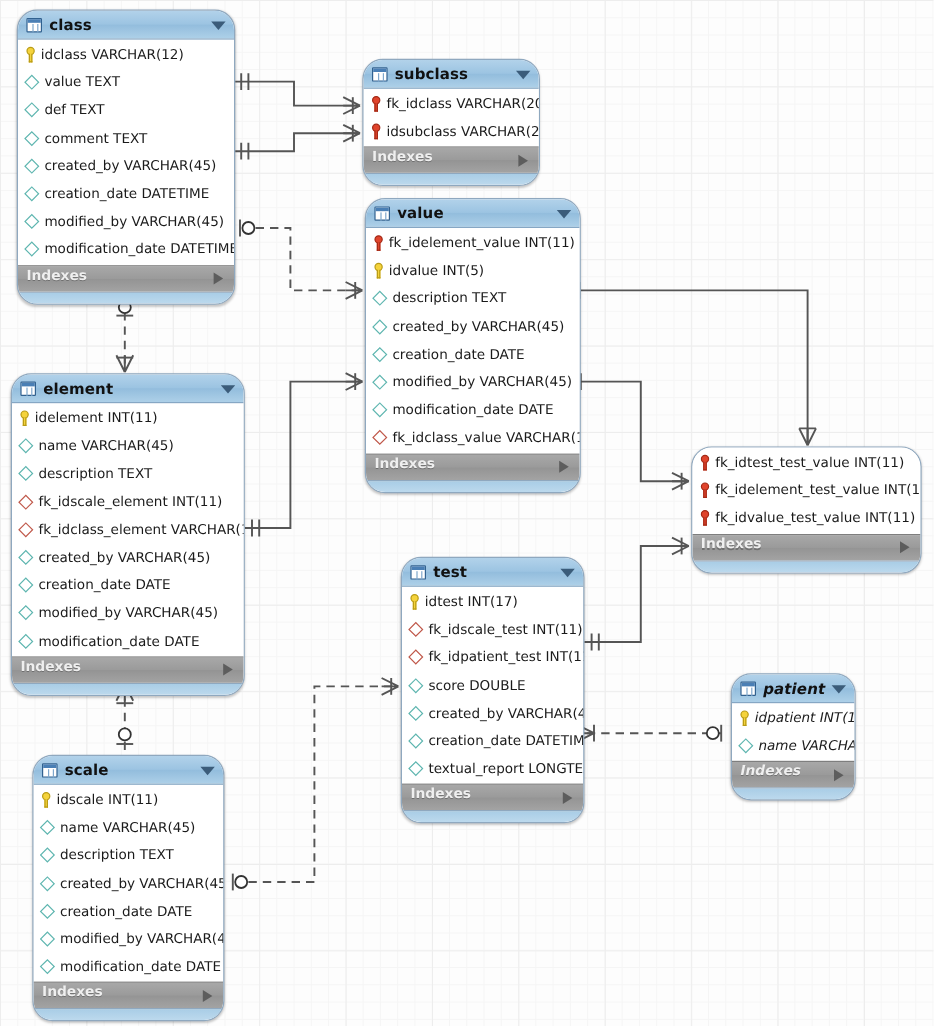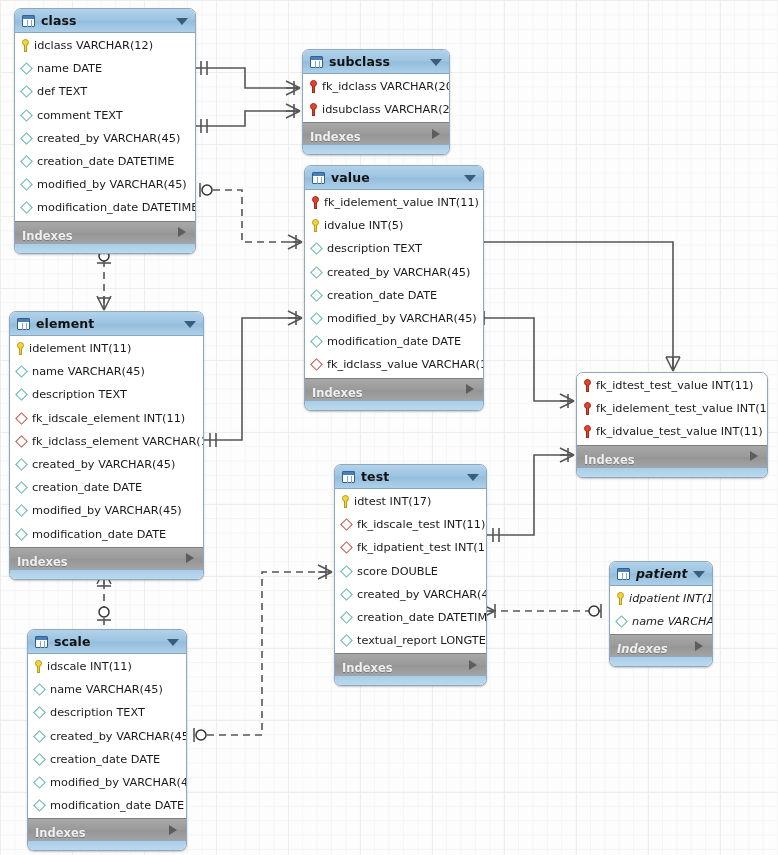--- a/index.html
+++ b/index.html
@@ -17,21 +17,21 @@
       linear-gradient(to bottom, #ededed 1px, transparent 1px),
       linear-gradient(to right, #f5f5f5 1px, transparent 1px),
       linear-gradient(to bottom, #f5f5f5 1px, transparent 1px);
     background-size:72px 72px,72px 72px,14.4px 14.4px,14.4px 14.4px;
   }
   svg.links{position:absolute;left:0;top:0;width:778px;height:855px;pointer-events:none;}
   .tbl{
     position:absolute;
     background:#fff;
     border:1px solid #8fa8bf;
-    border-radius:7px;
+    border-radius:17px;
     box-shadow:0 1px 2px rgba(0,0,0,.22);
     overflow:hidden;
     box-sizing:border-box;
   }
   .tbl-hdr{
     height:23px;
     display:flex;align-items:center;
     background:linear-gradient(to bottom,#b2d2ea 0%,#9cc4e2 48%,#93bddd 52%,#add0e8 100%);
     border-bottom:1px solid #86a7c4;
     padding:0 6px 0 7px;
@@ -82,21 +82,21 @@
   }
   .g.fkpk:after{
     content:"";position:absolute;left:3px;top:6px;width:3px;height:7px;
     background:#e0442c;border:1px solid #a32a17;border-top:none;box-sizing:border-box;
   }
   
   .g.dia{width:9px;height:9px;transform:rotate(45deg);border:1.4px solid #5fb6b0;background:#fff;box-sizing:border-box;margin-right:6px;margin-left:1px;}
   
   .g.diaf{width:9px;height:9px;transform:rotate(45deg);border:1.4px solid #c0594b;background:#fff;box-sizing:border-box;margin-right:6px;margin-left:1px;}
   .idx{
-    height:21px;display:flex;align-items:flex-end;
+    height:21px;display:flex;align-items:flex-start;
     background:linear-gradient(to bottom,#a8a8a8 0%,#9a9a9a 50%,#949494 51%,#a3a3a3 100%);
     border-top:1px solid #7e7e7e;
     padding-left:7px;position:relative;
   }
   .idx-label{font-size:11.5px;font-weight:bold;color:#efefef;text-shadow:0 1px 0 rgba(0,0,0,.25);}
   .idx-arrow{
     position:absolute;right:9px;top:50%;margin-top:-5px;
     width:0;height:0;border-top:5px solid transparent;border-bottom:5px solid transparent;
     border-left:8px solid #5d5d5d;
   }
@@ -208,21 +208,21 @@
           <span class="tbl-name">class</span>
           <span class="caret"></span>
         </div>
         <div class="cols">
           <div class="col">
             <span class="g pk"></span>
             <span>idclass VARCHAR(12)</span>
           </div>
           <div class="col">
             <span class="g dia"></span>
-            <span>name DATE</span>
+            <span>value TEXT</span>
           </div>
           <div class="col">
             <span class="g dia"></span>
             <span>def TEXT</span>
           </div>
           <div class="col">
             <span class="g dia"></span>
             <span>comment TEXT</span>
           </div>
           <div class="col">

